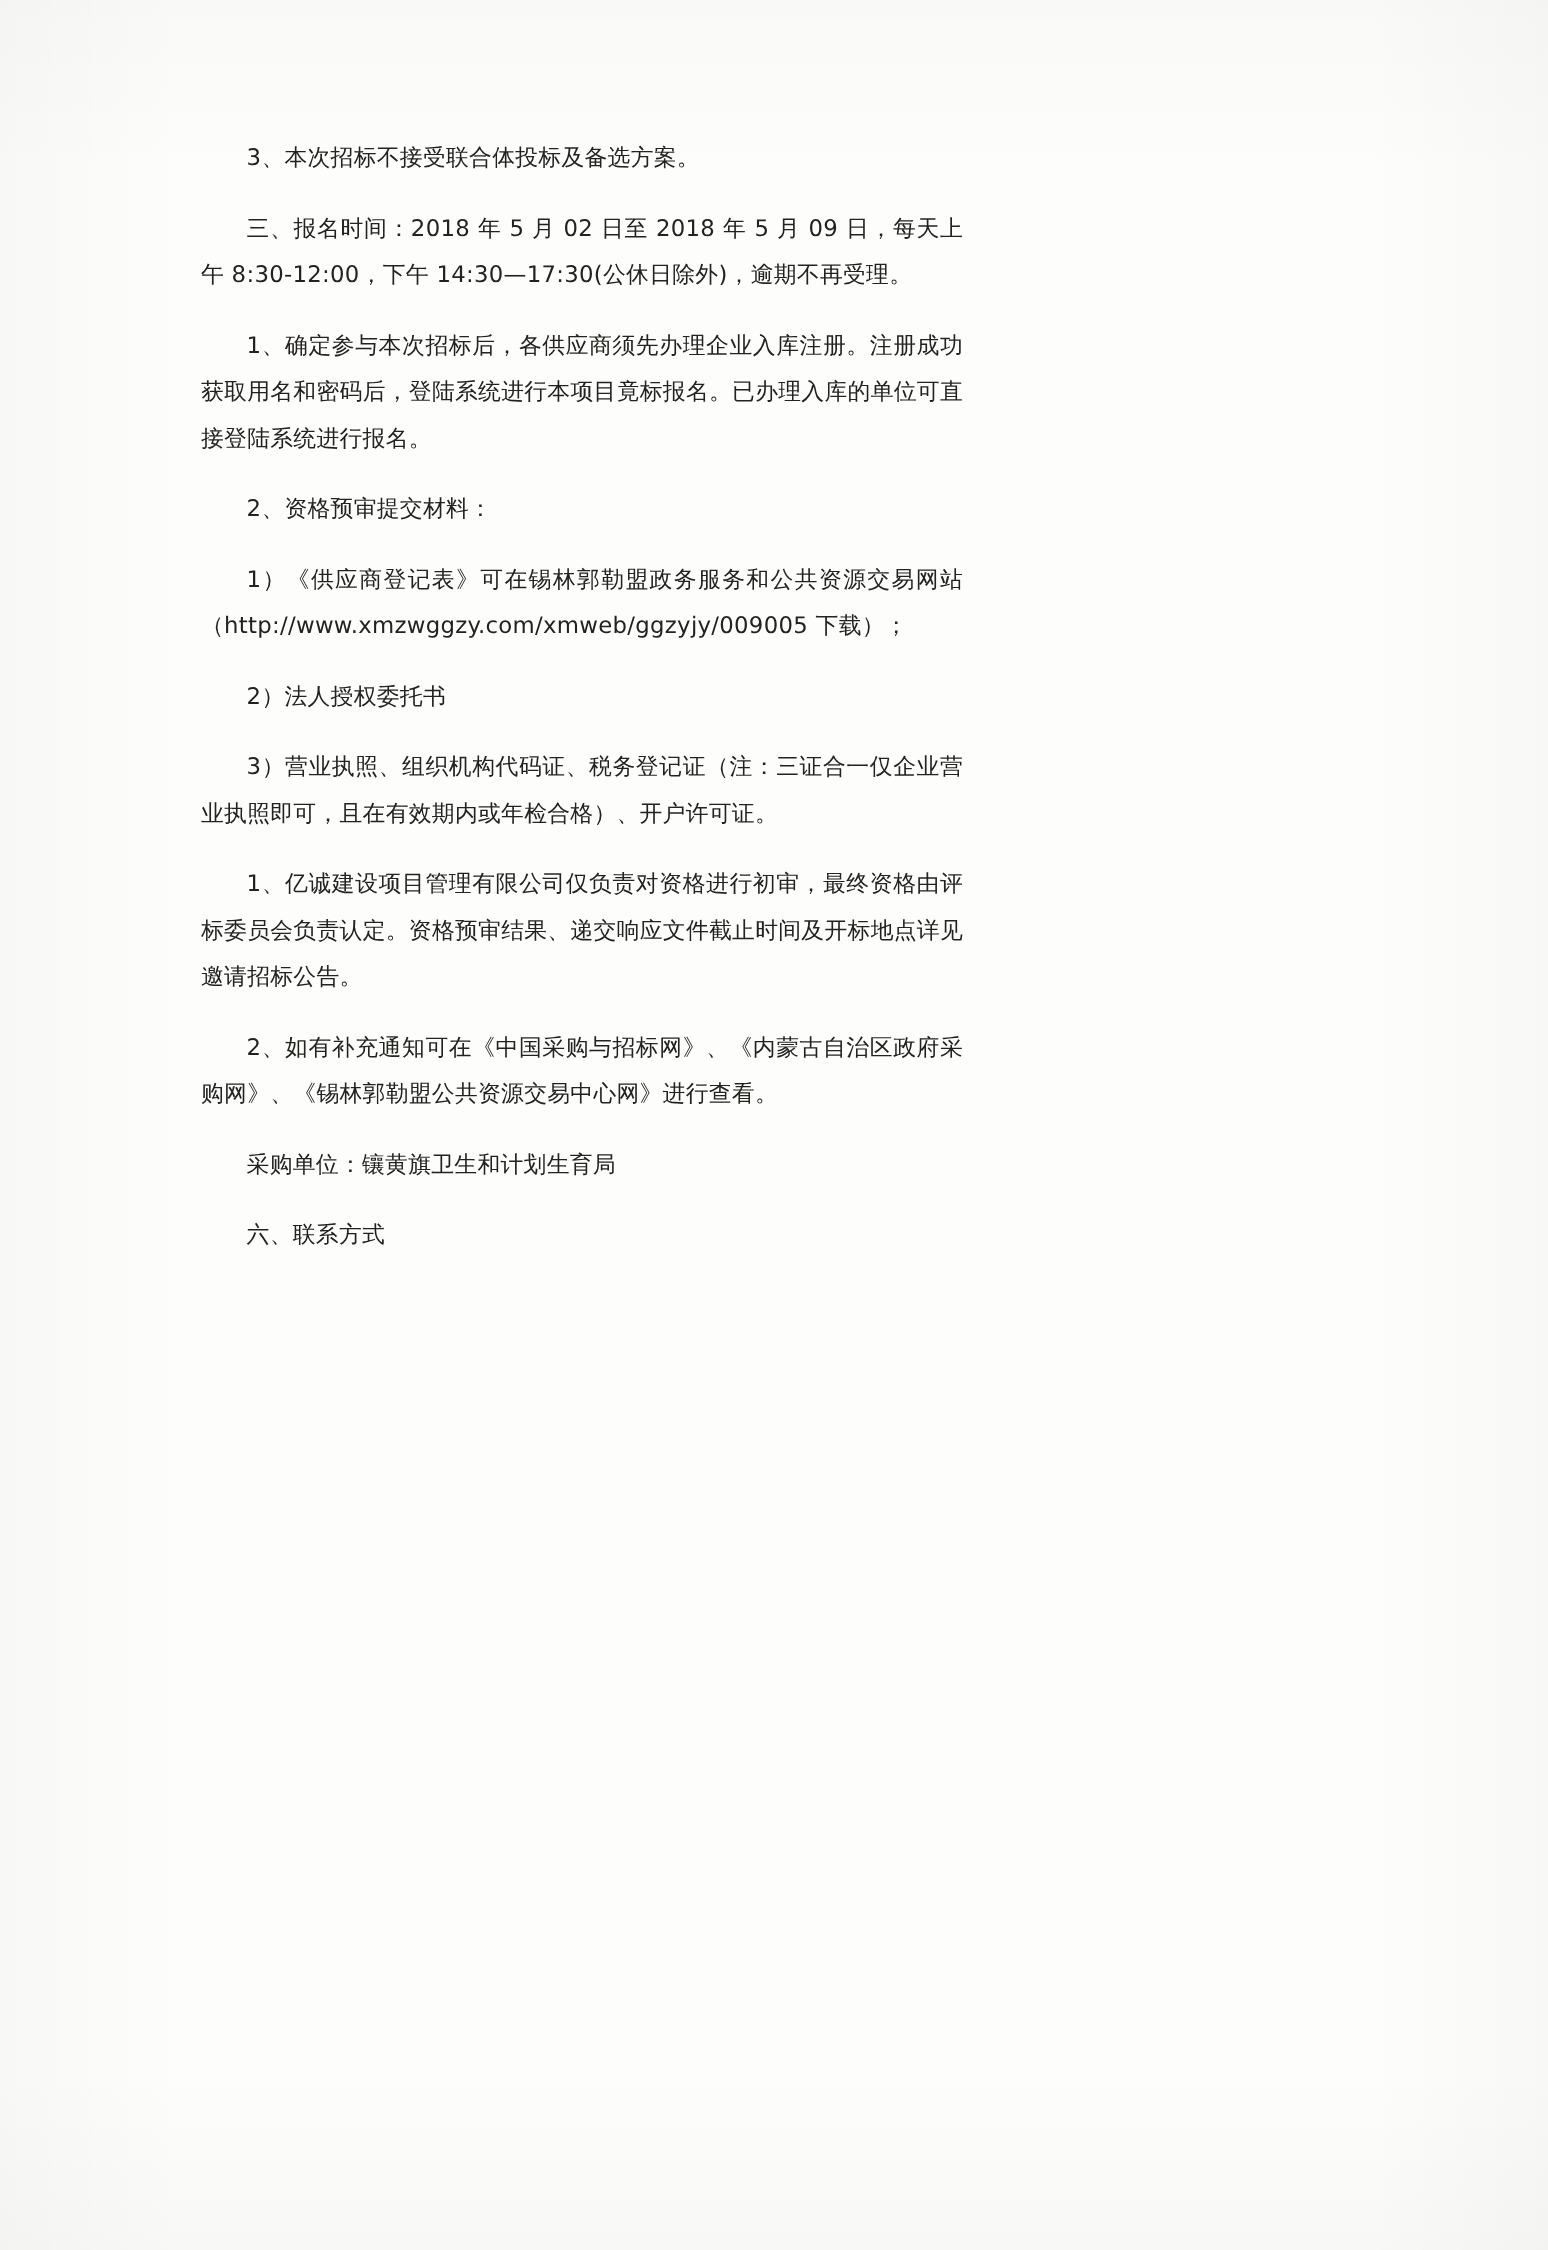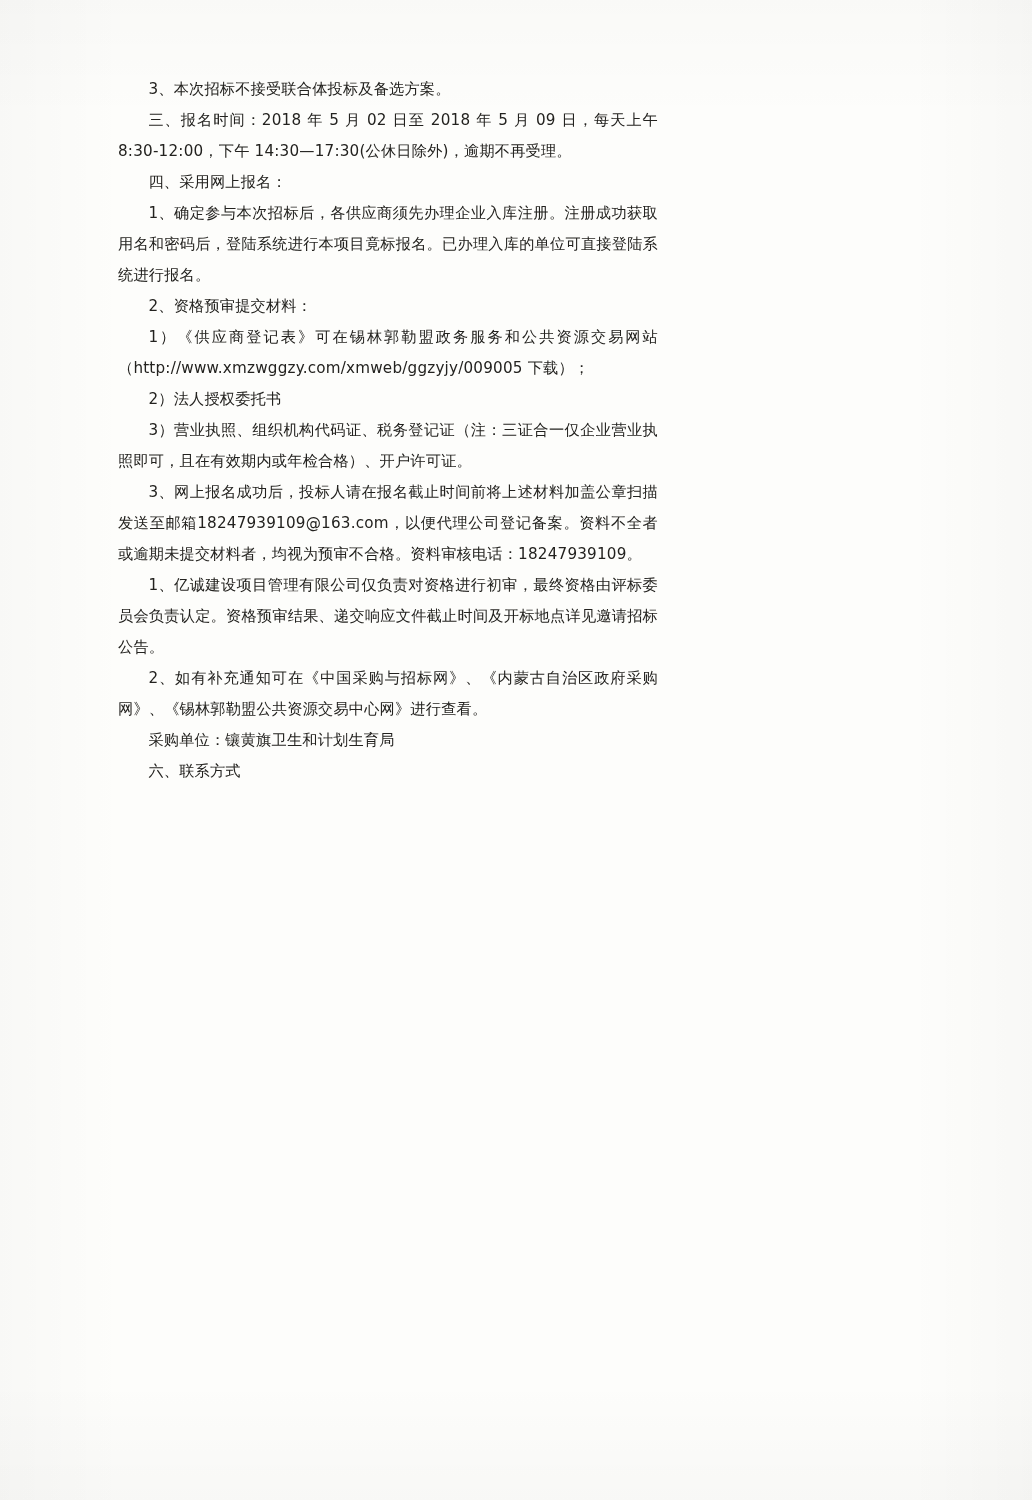--- a/index.html
+++ b/index.html
@@ -32,21 +32,21 @@
     position: absolute;
     left: 118px;
     top: 74px;
     width: 540px;
     color: #23221f;
     font-size: 15.2px;
     line-height: 31px;
     letter-spacing: 0.2px;
   }
   .para {
-    margin: 0;
+    margin: 16px;
     text-align: justify;
     text-justify: inter-ideograph;
     white-space: normal;
   }
   .indent2 {
     text-indent: 2em;
   }
   .blur {
     filter: blur(0.25px);
   }
@@ -56,35 +56,33 @@
 
 <div class="page">
   <div class="paper-tint"></div>
 
   <div class="content">
 
     <p class="para indent2 blur">3、本次招标不接受联合体投标及备选方案。</p>
 
     <p class="para indent2 blur">三、报名时间：2018 年 5 月 02 日至 2018 年 5 月 09 日，每天上午 8:30-12:00，下午 14:30—17:30(公休日除外)，逾期不再受理。</p>
 
-    <p class="para indent2 blur">四、采用网上报名：</p>
 
     <p class="para indent2 blur">1、确定参与本次招标后，各供应商须先办理企业入库注册。注册成功获取用名和密码后，登陆系统进行本项目竟标报名。已办理入库的单位可直接登陆系统进行报名。</p>
 
 
     <p class="para indent2 blur">2、资格预审提交材料：</p>
 
     <p class="para indent2 blur">1）《供应商登记表》可在锡林郭勒盟政务服务和公共资源交易网站（http://www.xmzwggzy.com/xmweb/ggzyjy/009005 下载）；</p>
 
     <p class="para indent2 blur">2）法人授权委托书</p>
 
     <p class="para indent2 blur">3）营业执照、组织机构代码证、税务登记证（注：三证合一仅企业营业执照即可，且在有效期内或年检合格）、开户许可证。</p>
 
 
-    <p class="para indent2 blur">3、网上报名成功后，投标人请在报名截止时间前将上述材料加盖公章扫描发送至邮箱18247939109@163.com，以便代理公司登记备案。资料不全者或逾期未提交材料者，均视为预审不合格。资料审核电话：18247939109。</p>
 
 
     <p class="para indent2 blur">1、亿诚建设项目管理有限公司仅负责对资格进行初审，最终资格由评标委员会负责认定。资格预审结果、递交响应文件截止时间及开标地点详见邀请招标公告。</p>
 
     <p class="para indent2 blur">2、如有补充通知可在《中国采购与招标网》、《内蒙古自治区政府采购网》、《锡林郭勒盟公共资源交易中心网》进行查看。</p>
 
     <p class="para indent2 blur">采购单位：镶黄旗卫生和计划生育局</p>
 
     <p class="para indent2 blur">六、联系方式</p>
 

